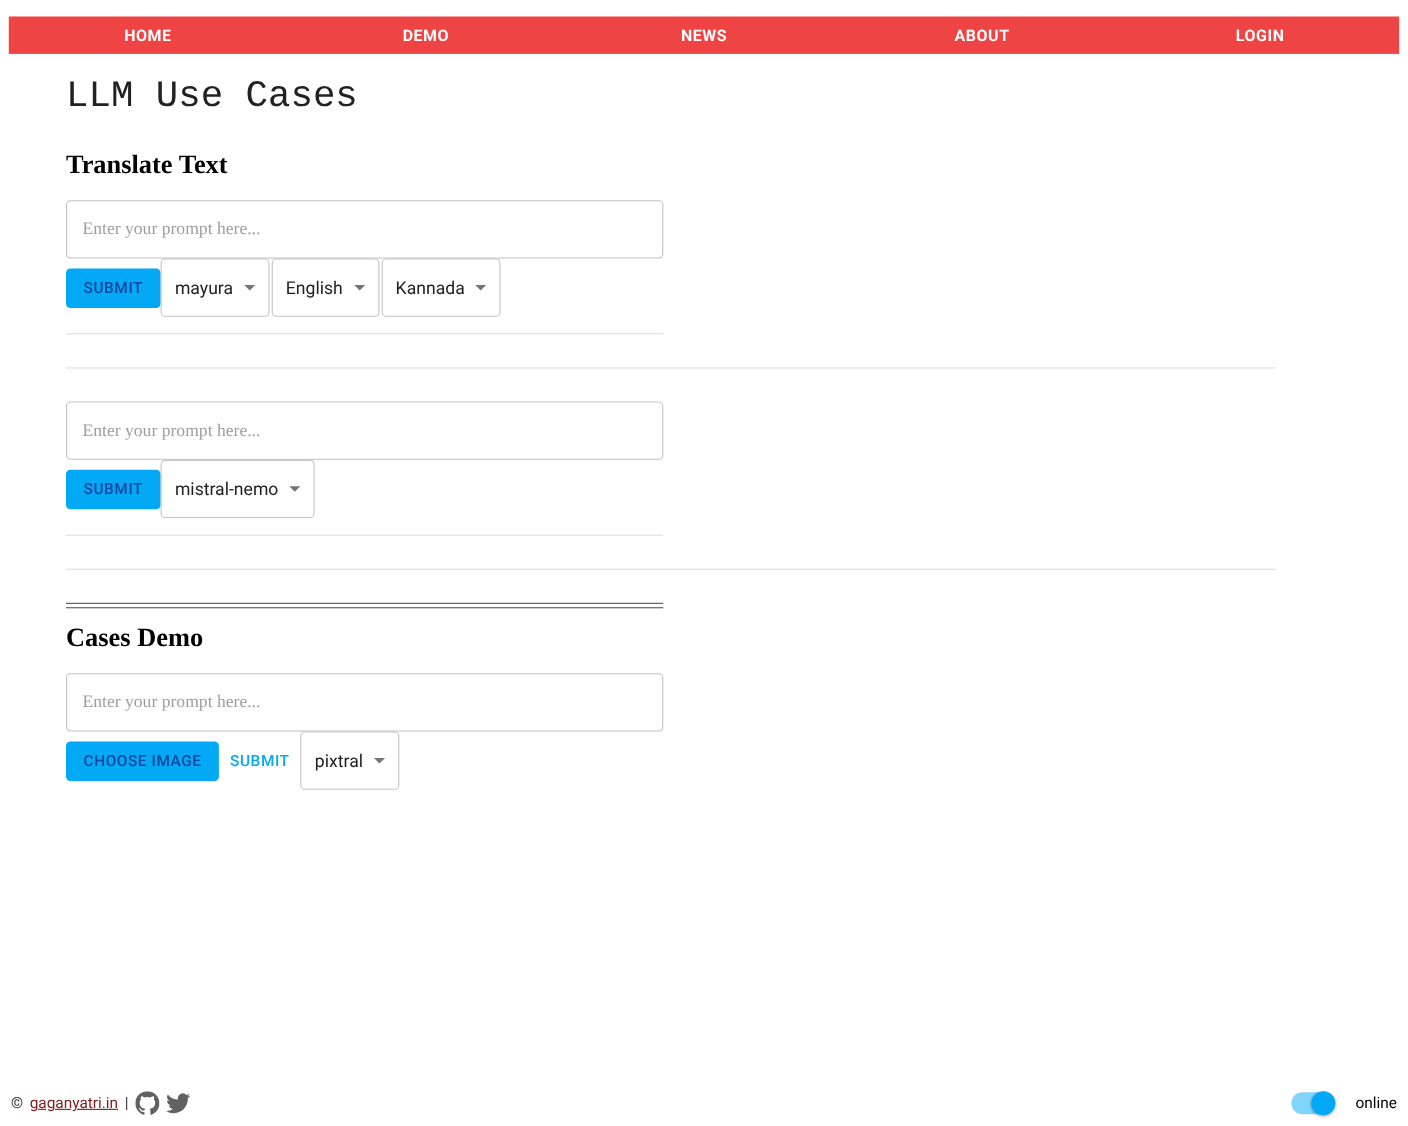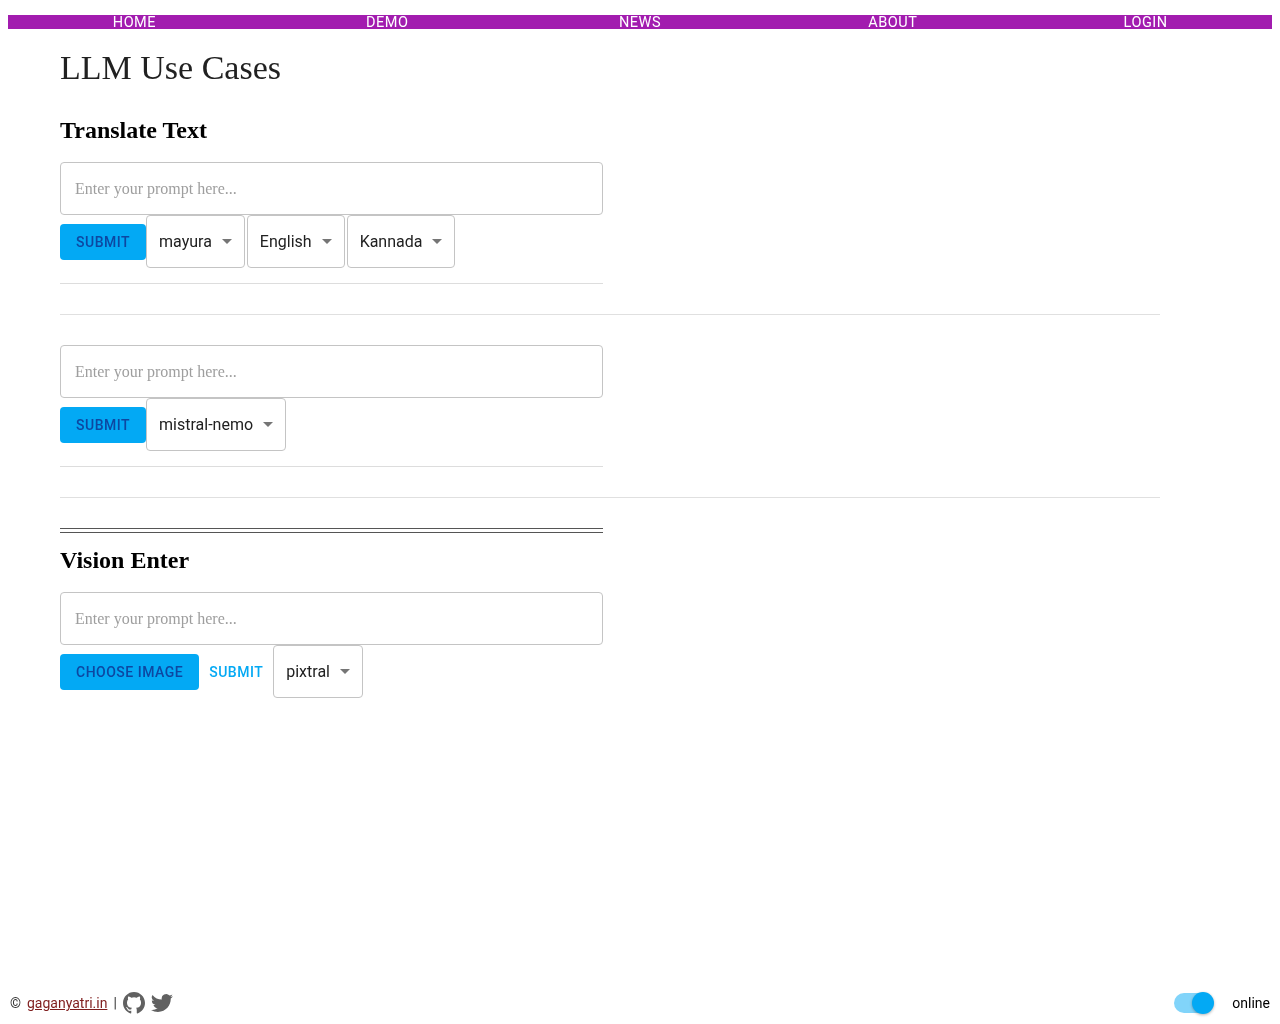--- a/index.html
+++ b/index.html
@@ -1,22 +1,22 @@
 <!DOCTYPE html>
 <html><head>
   <meta charset="utf-8">
   <style>
     * { box-sizing: border-box; margin: 0; padding: 0; }
     body { font-family: Roboto, "Helvetica Neue", Arial, sans-serif; width: 1280px; height: 1024px; position: relative; background: #fff; }
     
-    .navbar { background: #a21caf; display: flex; justify-content: space-around; align-items: center; height: 14px; margin: 15px 8px 0 8px; }
+    .navbar { background: #ef4444; display: flex; justify-content: space-around; align-items: center; height: 34px; margin: 15px 8px 0 8px; font-weight: bold; }
     .navbar a { color: #fff; text-decoration: none; font-size: 14.5px; letter-spacing: 0.5px; flex: 1; text-align: center; }
     
     .container { padding: 20px 60px; }
-    .page-title { font-size: 34px; font-weight: 400; color: #212121; margin-bottom: 30px; font-family: Liberation Serif, serif; }
+    .page-title { font-size: 34px; font-weight: 400; color: #212121; margin-bottom: 30px; font-family: Liberation Mono, monospace; }
     
     .section-title { font-size: 24px; font-weight: 700; font-family: "Times New Roman", serif; margin-bottom: 18px; color: #000; }
     
     .prompt-input { width: 543px; height: 53px; border: 1px solid #c4c4c4; border-radius: 4px; padding: 16px 14px; font-size: 16px; font-family: Liberation Serif, serif; color: #333; outline: none; margin-bottom: 0; }
     .prompt-input::placeholder { color: #9e9e9e; }
     
     .controls-row { display: flex; align-items: center; margin-top: 0; }
     
     .btn-primary { background: #03a9f4; color: #0d47a1; border: none; text-transform: uppercase; font-size: 14px; font-weight: 500; letter-spacing: 0.5px; padding: 9px 16px; border-radius: 4px; cursor: pointer; font-family: Roboto, sans-serif; height: 36px; }
     .btn-text { background: transparent; color: #03a9f4; border: none; text-transform: uppercase; font-size: 14px; font-weight: 500; letter-spacing: 0.5px; padding: 9px 10px; cursor: pointer; font-family: Roboto, sans-serif; }
@@ -80,21 +80,21 @@
       <span class="triangle"></span>
     </div>
   </div>
   <div class="result-line"></div>
   <div class="section-divider"></div>
 
   <div style="width:543px;height:1px;background:#555;margin-bottom:3px;"></div>
   <div style="width:543px;height:1px;background:#555;margin-bottom:14px;"></div>
 
   
-  <h2 class="section-title">Vision Enter</h2>
+  <h2 class="section-title">Cases Demo</h2>
   <input class="prompt-input" placeholder="Enter your prompt here..." style="">
   <div class="controls-row">
     <button class="btn-primary">Choose Image</button>
     <button class="btn-text">Submit</button>
     <div class="dropdown">
       <span>pixtral</span>
       <span class="triangle"></span>
     </div>
   </div>
 

